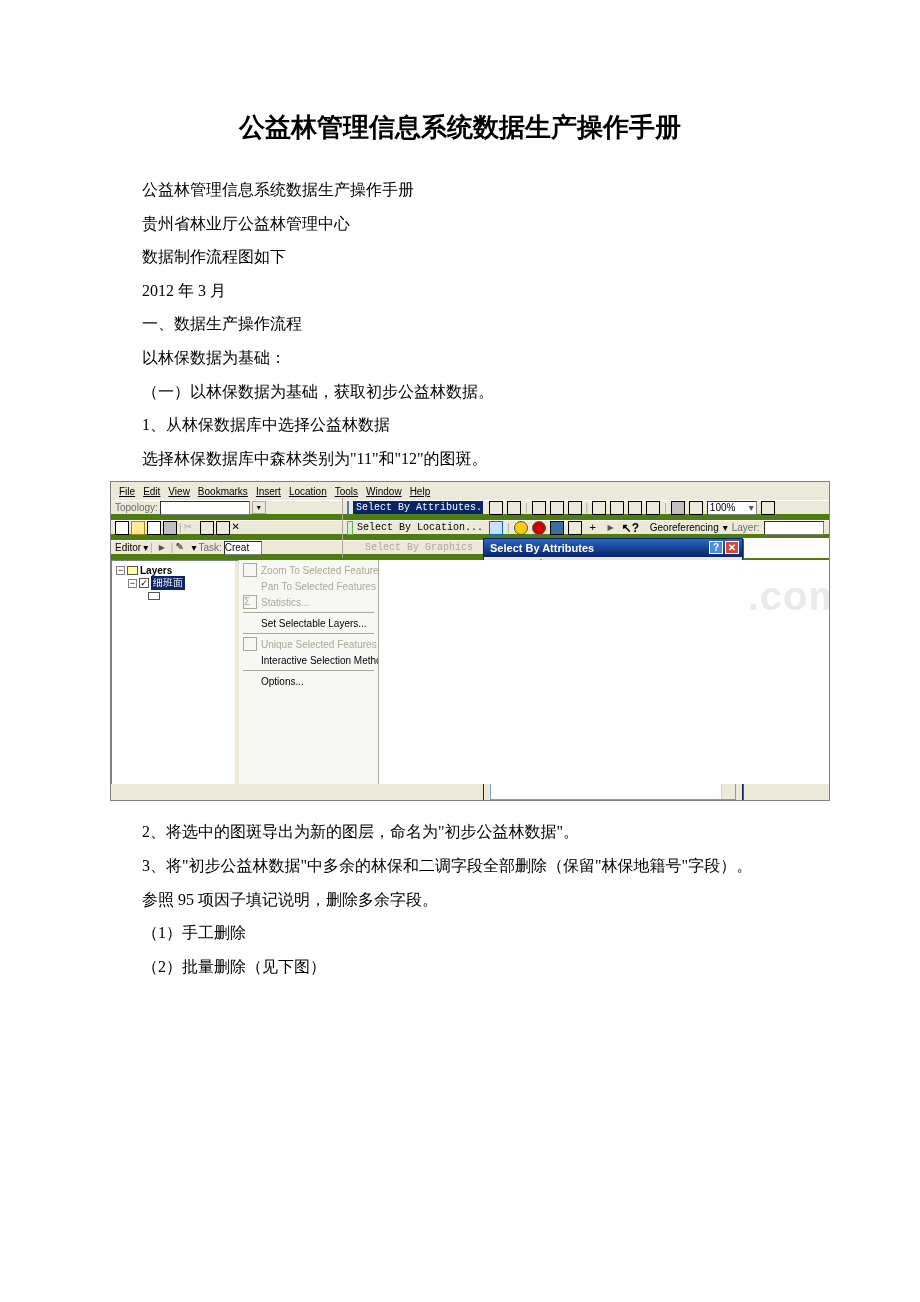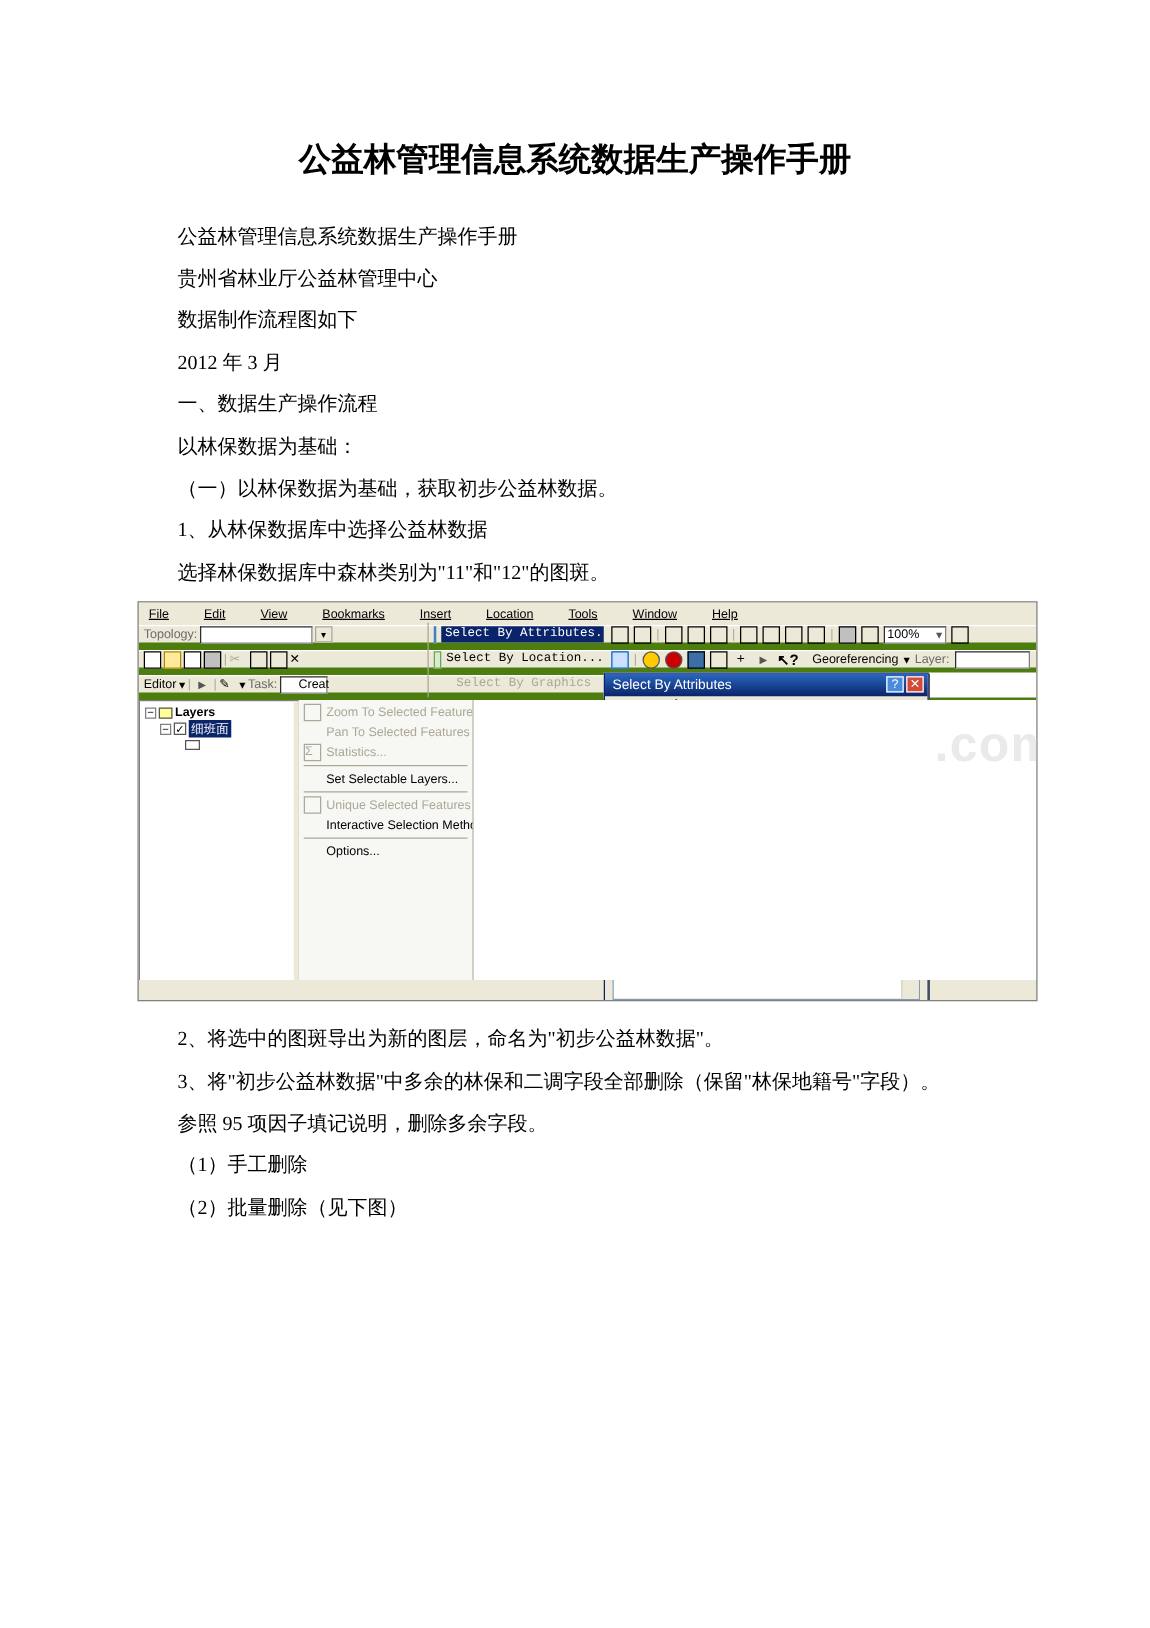--- a/index.html
+++ b/index.html
@@ -49,39 +49,39 @@
   .titlebar-icon {
     width: 11px; height: 11px; background: #2e7d32; margin-right: 4px; border-radius: 2px;
   }
   
   .menubar {
     background: #ece9d8;
     height: 18px;
     display: flex;
     align-items: center;
     padding-left: 4px;
-    gap: 20px;
+    gap: 0;
   }
   .menubar span { text-decoration: underline; text-decoration-color: inherit; }
   .menubar .mi { padding: 1px 4px; }
   
   .tb-row {
     background: #ece9d8;
     border-top: 1px solid #fff;
     border-bottom: 6px solid #4d7c0f;
     display: flex;
     align-items: center;
     height: 20px;
   }
   .tb-left { width: 232px; height: 20px; display: flex; align-items: center; border-right: 1px solid #aca899; padding-left: 4px; gap: 2px; }
   .tb-mid  { width: 140px; height: 20px; display: flex; align-items: center; padding-left: 4px; gap: 4px; white-space: nowrap; overflow: hidden; font-family: Liberation Mono, monospace; }
   .tb-right{ flex: 1; height: 20px; display: flex; align-items: center; padding-left: 6px; gap: 4px; }
   .tb-label { color: #6b6b6b; }
   .tb-input {
-    background: #fff; border: 1px inset #808080; height: 14px; padding: 0 14px; display: inline-flex; align-items: center;
+    background: #fff; border: 1px inset #808080; height: 14px; padding: 0 0; display: inline-flex; align-items: center;
   }
   .ico {
     width: 14px; height: 14px; display: inline-block;
   }
   .sq { border: 1px solid #000; }
   .disk { background: #fff; border: 1px solid #000; }
   .printer { background: #c0c0c0; border: 1px solid #000; }
   .circ-y { background: #ffcc00; border-radius: 50%; border: 1px solid #555; }
   .circ-r { background: #cc0000; border-radius: 50%; border: 1px solid #555; }
   .sq-b { background: #3a6ea5; }
@@ -335,21 +335,21 @@
       <span>▾</span>
       <span class="tb-label">Task:</span>
       <span class="tb-input" style="width:38px">
           <span>Creat</span>
         </span>
     </div>
     <div class="tb-mid" style="color:#aca899">
       <span class="ico"></span>
       <span>Select By Graphics</span>
     </div>
-    <div class="tb-right" style="background:#fff; position:relative;">
+    <div class="tb-right" style="background:#fff; position:relative;font-weight:bold;">
 
       <div class="dialog">
         <div class="dlg-title">
           <span>Select By Attributes</span>
           <span class="dlg-ctl">
             <span class="dlg-btn">?</span>
             <span class="dlg-btn cl">✕</span>
           </span>
         </div>
         <div class="dlg-body">

